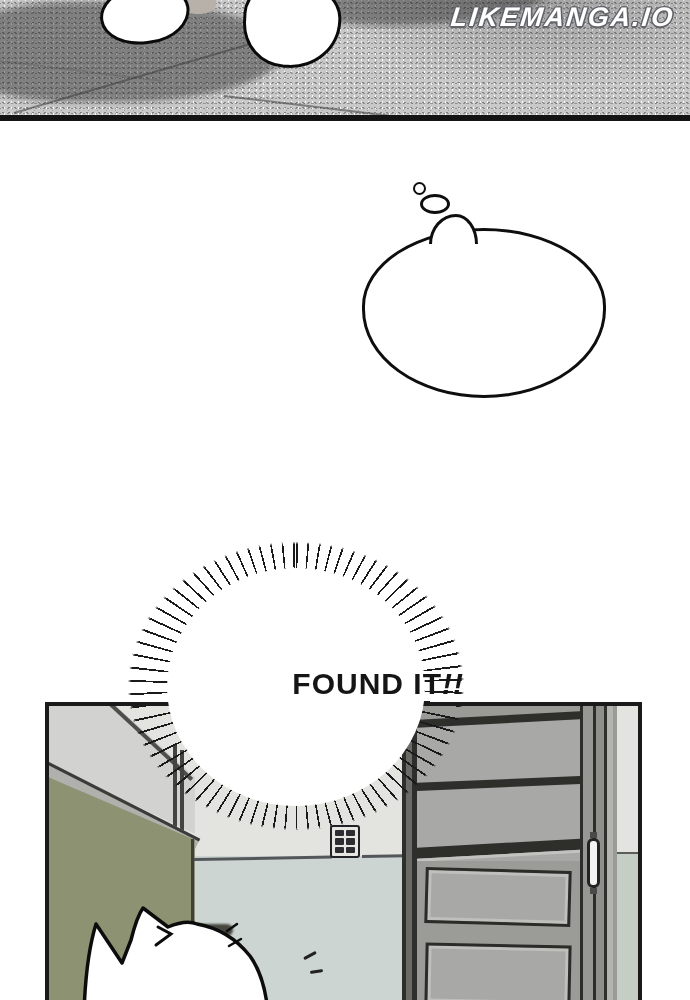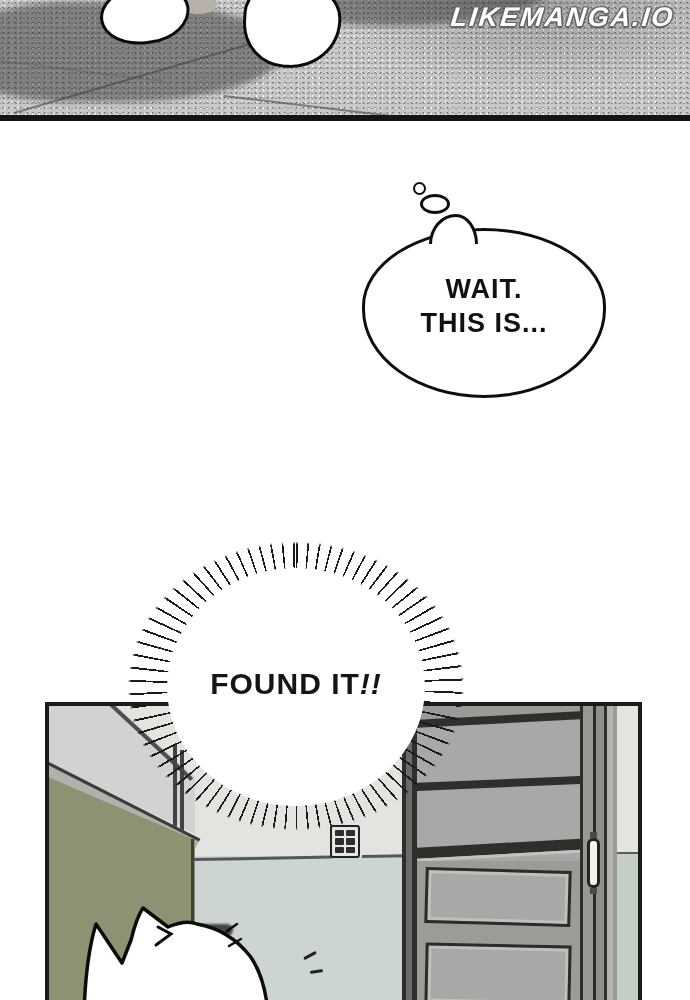--- a/index.html
+++ b/index.html
@@ -52,21 +52,21 @@
     font-size:27px;font-weight:bold;color:#111;letter-spacing:1px;line-height:34px;}
 
   
   .burst{position:absolute;left:0;top:0;z-index:5;}
   .burst-rays{position:absolute;left:126px;top:540px;width:340px;height:292px;border-radius:50%;
     background:repeating-conic-gradient(#1a1a1a 0deg .7deg,transparent .7deg 4.6deg);
     -webkit-mask-image:radial-gradient(closest-side,transparent 70%,#000 72% 97%,transparent 99%);
     mask-image:radial-gradient(closest-side,transparent 70%,#000 72% 97%,transparent 99%);}
   .burst-circle{position:absolute;left:167px;top:568px;width:258px;height:238px;background:#fff;
     border-radius:50%;}
-  .burst-text{position:absolute;left:128px;top:667px;width:336px;text-align:center;
+  .burst-text{position:absolute;left:128px;top:667px;width:336px;text-align:right;
     font-size:30px;font-weight:bold;color:#151515;letter-spacing:1px;}
   .burst-text .bang{font-style:italic;}
 
   
   .panel-bottom{position:absolute;left:45px;top:702px;width:597px;height:298px;box-sizing:border-box;
     border:4px solid #1a1a1a;border-bottom:none;overflow:hidden;background:var(--wall_upper);z-index:1;}
   .wall-lower{position:absolute;left:0;top:150px;width:100%;height:148px;background:var(--wall_lower);}
   .wall-divider{position:absolute;height:2.5px;background:#54575a;transform-origin:left center;}
   .divider-a{left:145px;top:152px;width:138px;transform:rotate(-1deg);}
   .divider-b{left:313px;top:149px;width:43px;transform:rotate(-1deg);}
@@ -139,24 +139,20 @@
     <div class="paw-mid"></div>
     <div class="paw paw-left"></div>
     <div class="paw paw-right"></div>
     <div class="watermark">LIKEMANGA.IO</div>
   </div>
 
   <div class="t-dot t-dot-small"></div>
   <div class="t-dot t-dot-large"></div>
   <div class="bubble"></div>
   <div class="bubble-bump"></div>
-  <div class="bubble-text">
-    <div>WAIT.</div>
-    <div>THIS IS...</div>
-  </div>
 
   <div class="panel-bottom">
     <div class="wall-lower"></div>
     <div class="glass"></div>
     <div class="glass-rail"></div>
     <div class="glass-post post1"></div>
     <div class="glass-post post2"></div>
     <div class="sill"></div>
     <div class="olive-wall"></div>
     <div class="corner-line"></div>

